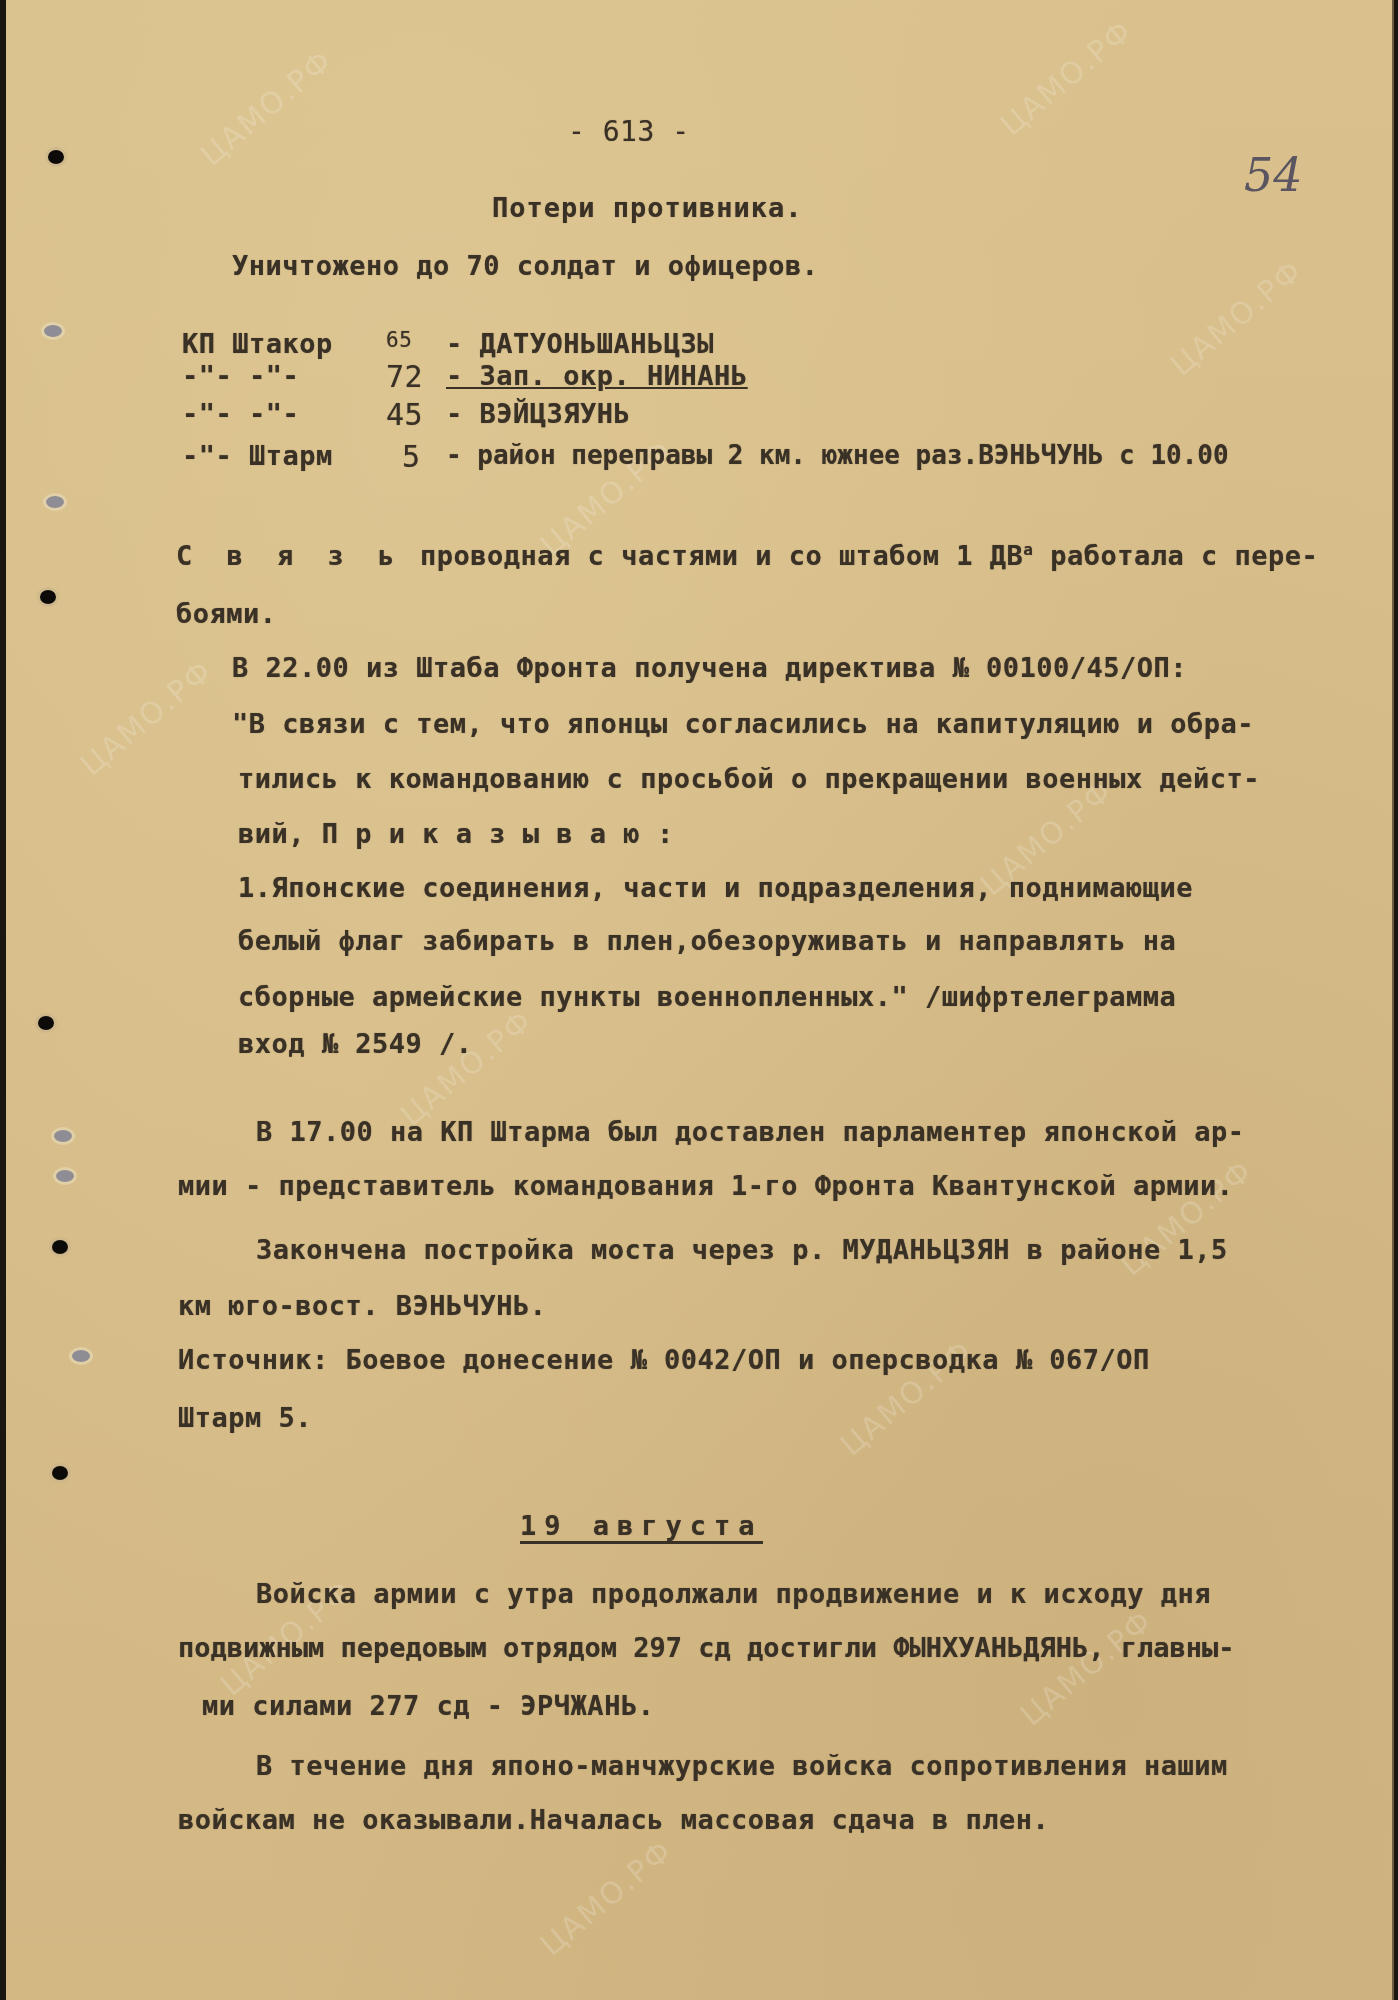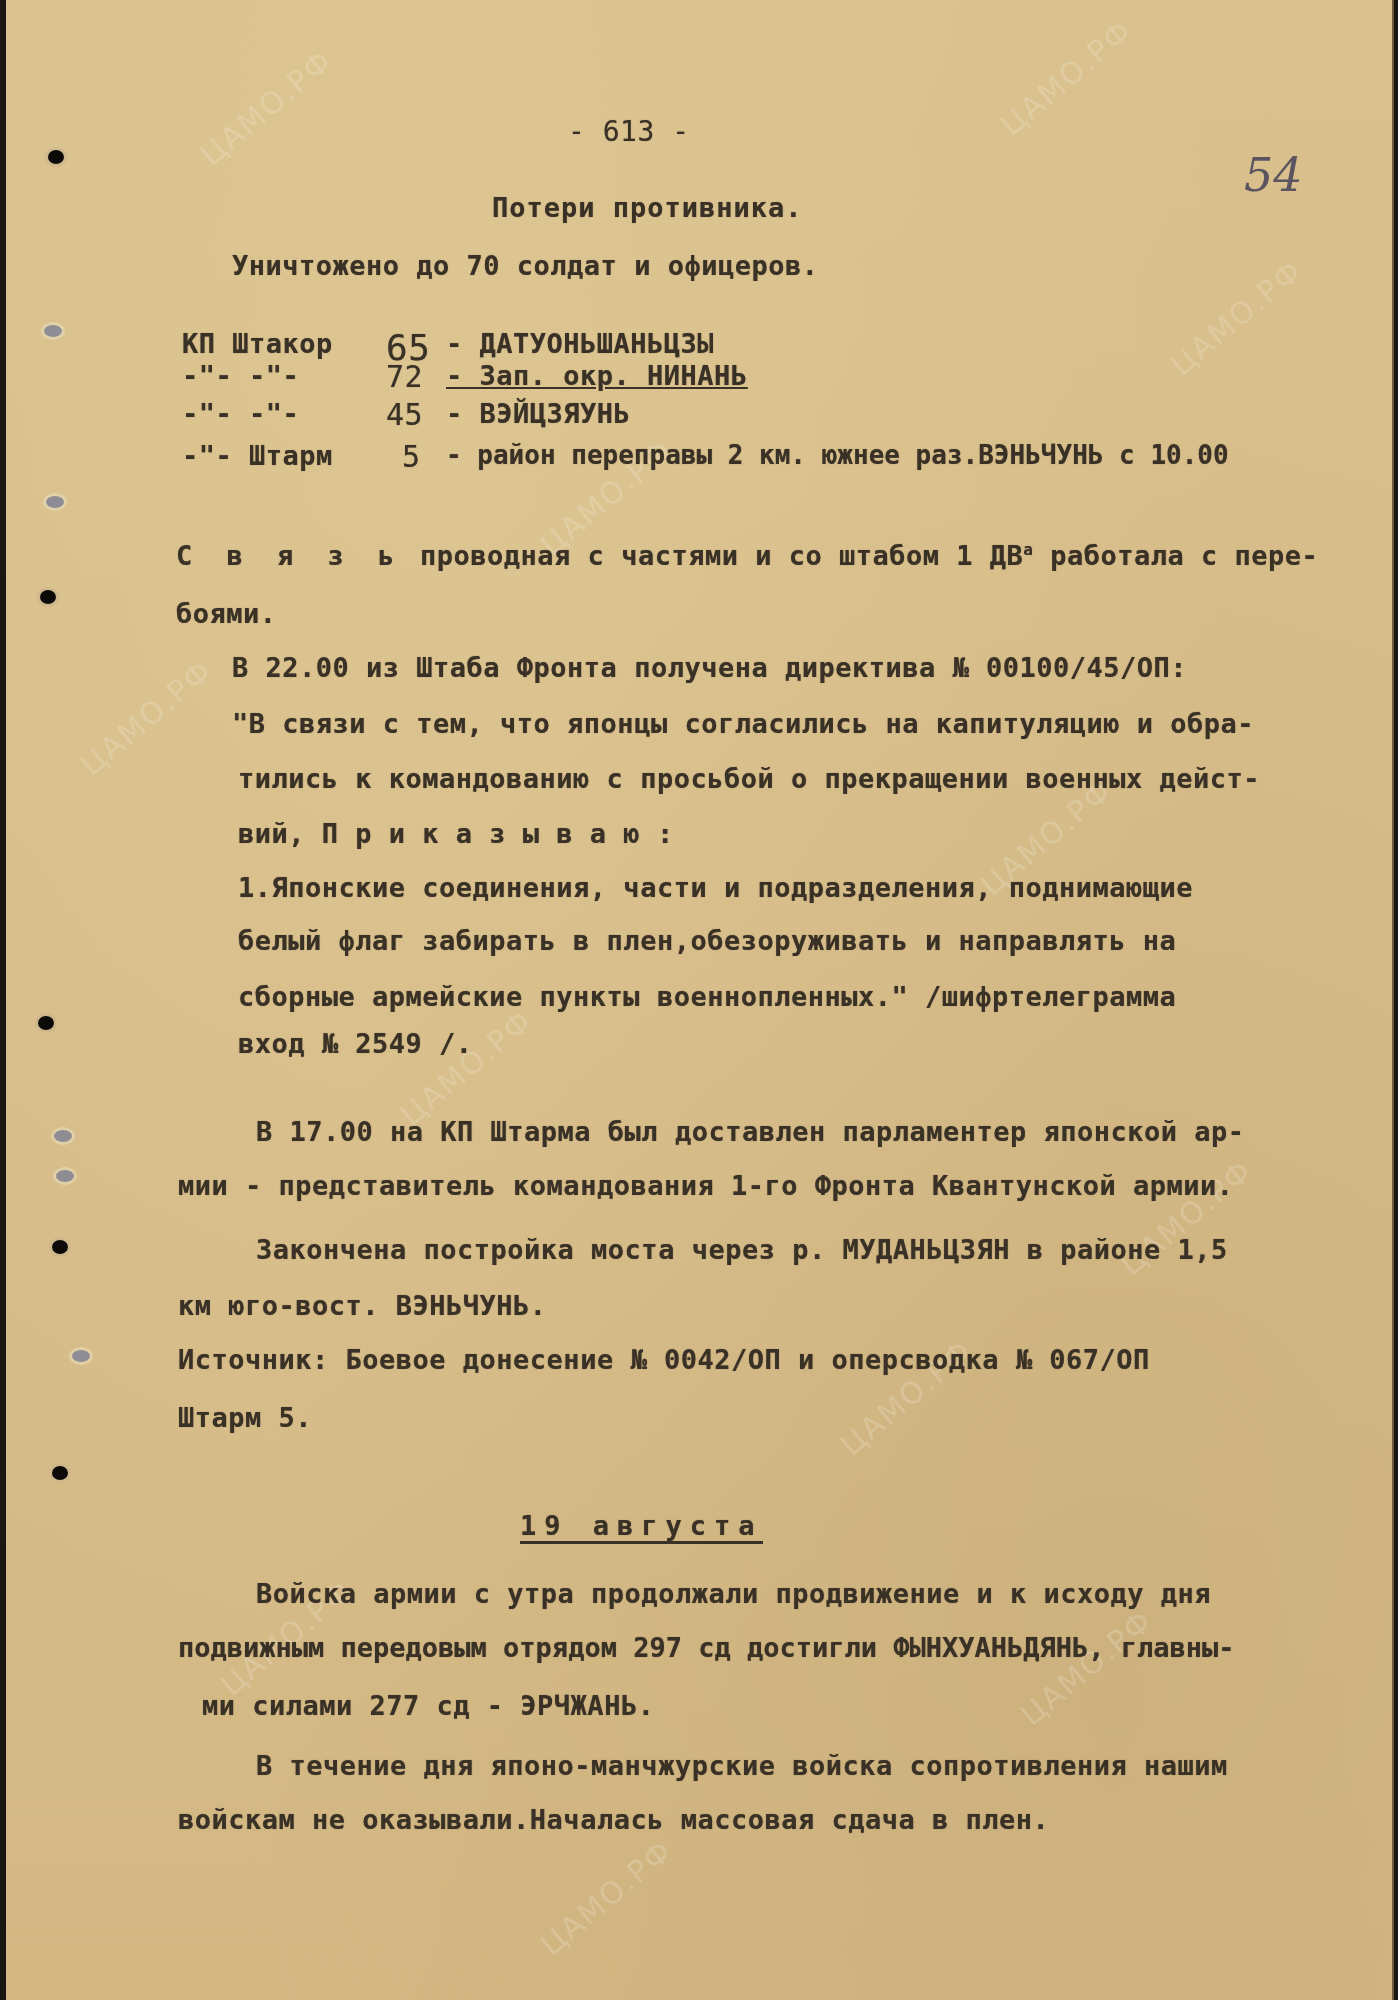--- a/index.html
+++ b/index.html
@@ -71,21 +71,21 @@
   <div class="hole" style="left:46px;top:1466px;"></div>
 
   <div class="t pageno" style="left:562px;top:118px;">- 613 -</div>
   <div class="handnum">54</div>
 
   <div class="t" style="left:486px;top:194px;letter-spacing:1px;">Потери противника.</div>
   <div class="t" style="left:226px;top:252px;">Уничтожено до 70 солдат и офицеров.</div>
 
   <div>
     <div class="t" style="left:176px;top:330px;">КП Штакор</div>
-    <div class="t" style="left:380px;top:330px;font-weight:normal;font-size:36px;">65</div>
+    <div class="t" style="left:380px;top:330px;font-weight:normal;font-size:21px;">65</div>
     <div class="t" style="left:440px;top:330px;">- ДАТУОНЬШАНЬЦЗЫ</div>
 
     <div class="t" style="left:176px;top:362px;">-"-  -"-</div>
     <div class="t" style="left:380px;top:362px;font-weight:normal;font-size:30px;">72</div>
     <div class="t" style="left:440px;top:362px;text-decoration:underline;">- Зап. окр. НИНАНЬ</div>
 
     <div class="t" style="left:176px;top:400px;">-"-  -"-</div>
     <div class="t" style="left:380px;top:400px;font-weight:normal;font-size:30px;">45</div>
     <div class="t" style="left:440px;top:400px;">- ВЭЙЦЗЯУНЬ</div>
 

